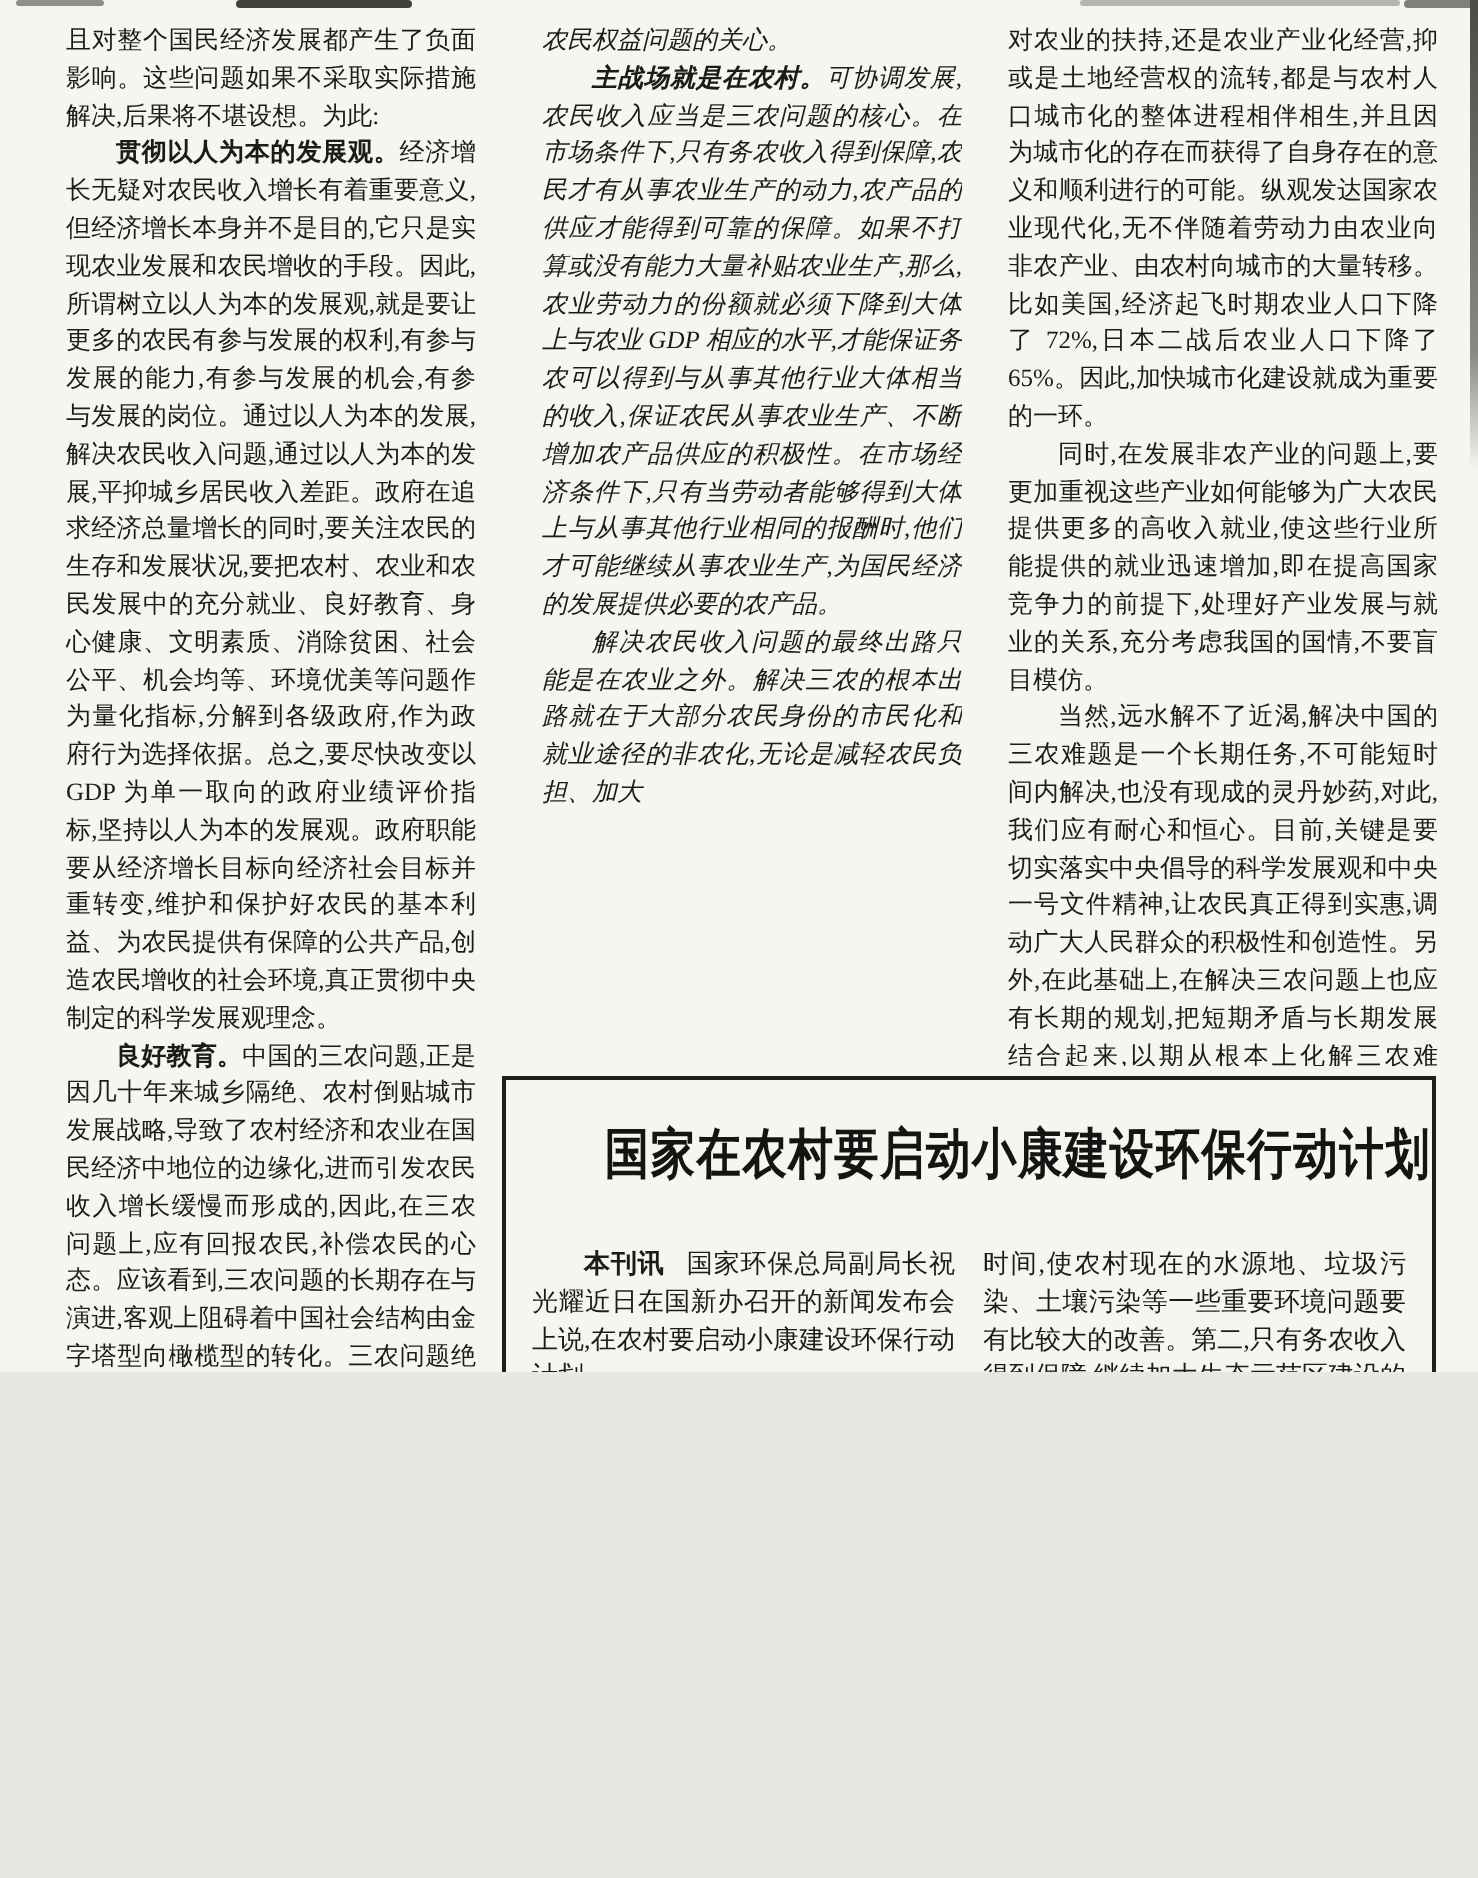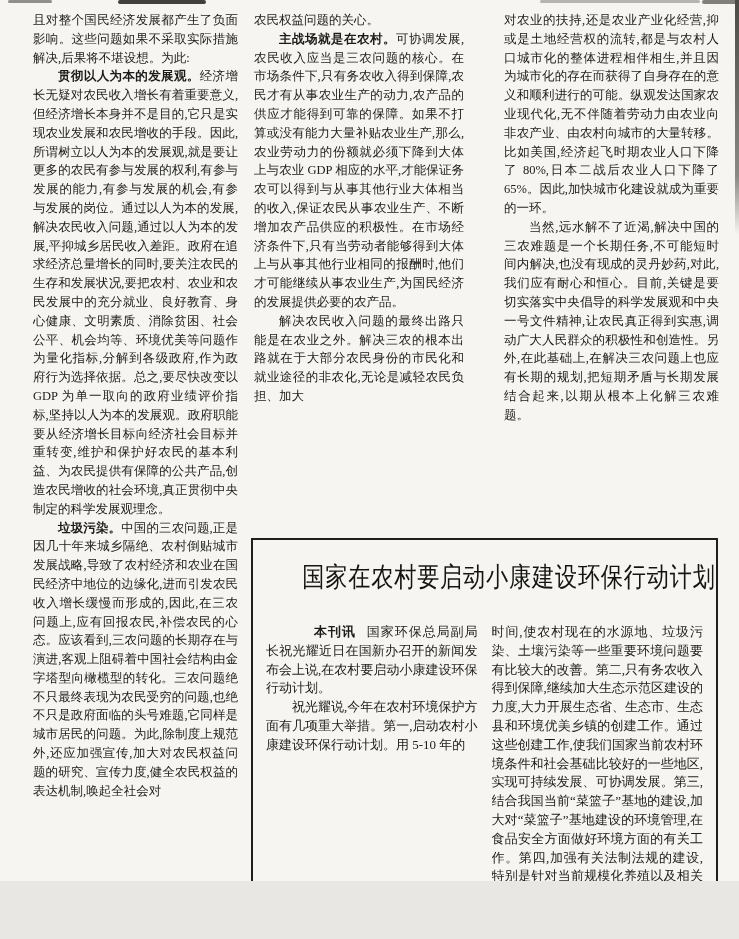--- a/index.html
+++ b/index.html
@@ -1,51 +1,51 @@
 <!DOCTYPE html>
 <html lang="zh"><head>
 <meta charset="utf-8">
 <style>
   html,body{margin:0;padding:0;background:#e8e7e3;}
   .page{
     position:relative;
-    width:739px;height:881px;
+    width:739px;height:686px;
     margin:0 auto;
     background:#f6f5f1;
     overflow:hidden;
     font-family:"Liberation Serif","DejaVu Serif",serif;
     color:#1b1b19;
   }
   
   .col{
     position:absolute;top:11px;
     font-size:12.5px;line-height:18.8px;
     text-align:justify;overflow:hidden;
   }
   .col1{left:33px;width:205px;height:920px;}
-  .col2{left:254px;width:210px;height:522px;}
+  .col2{left:271px;width:210px;height:522px;font-style:italic;}
   .col3{left:504px;width:215px;height:522px;}
   p.para{margin:0;padding:0;text-indent:0;}
   p.ind{text-indent:2em;}
   .lead{font-weight:bold;}
-  .lead.gap{margin-right:11px;margin-left:22px;}
+  .lead.gap{margin-right:11px;}
   
   .box{
     position:absolute;left:251px;top:538px;
     width:467px;height:389px;
     border:2px solid #1f1f1d;
     box-sizing:border-box;
     background:#f6f5f1;
   }
   .box-title{
     margin:20px 4px 0;
     text-align:right;
     line-height:30px;
     white-space:nowrap;
-    font-weight:normal;
+    font-weight:bold;
   }
   .box-title .t{
     display:inline-block;
     font-size:27px;
     letter-spacing:1px;
     transform:scaleX(0.82);
     transform-origin:50% 50%;
     color:#141412;
   }
   .box-body{
@@ -76,31 +76,32 @@
 
   <div class="t-edge sp1"></div>
   <div class="t-edge sp2"></div>
   <div class="t-edge sp3"></div>
   <div class="t-edge sp4"></div>
   <div class="r-edge"></div>
 
   <div class="col col1">
     <p class="para"><span>且对整个国民经济发展都产生了负面影响。这些问题如果不采取实际措施解决,后果将不堪设想。为此:</span></p>
     <p class="para ind"><b class="lead">贯彻以人为本的发展观。</b><span>经济增长无疑对农民收入增长有着重要意义,但经济增长本身并不是目的,它只是实现农业发展和农民增收的手段。因此,所谓树立以人为本的发展观,就是要让更多的农民有参与发展的权利,有参与发展的能力,有参与发展的机会,有参与发展的岗位。通过以人为本的发展,解决农民收入问题,通过以人为本的发展,平抑城乡居民收入差距。政府在追求经济总量增长的同时,要关注农民的生存和发展状况,要把农村、农业和农民发展中的充分就业、良好教育、身心健康、文明素质、消除贫困、社会公平、机会均等、环境优美等问题作为量化指标,分解到各级政府,作为政府行为选择依据。总之,要尽快改变以 GDP 为单一取向的政府业绩评价指标,坚持以人为本的发展观。政府职能要从经济增长目标向经济社会目标并重转变,维护和保护好农民的基本利益、为农民提供有保障的公共产品,创造农民增收的社会环境,真正贯彻中央制定的科学发展观理念。</span></p>
-    <p class="para ind"><b class="lead">垃圾污染。</b><span>中国的三农问题,正是因几十年来城乡隔绝、农村倒贴城市发展战略,导致了农村经济和农业在国民经济中地位的边缘化,进而引发农民收入增长缓慢而形成的,因此,在三农问题上,应有回报农民,补偿农民的心态。应该看到,三农问题的长期存在与演进,客观上阻碍着中国社会结构由金字塔型向橄榄型的转化。三农问题绝不只最终表现为农民受穷的问题,也绝不只是政府面临的头号难题,它同样是城市居民的问题。为此,除制度上规范外,还应加强宣传,加大对农民权益问题的研究、宣传力度,健全农民权益的表达机制,唤起全社会对</span></p>
+    <p class="para ind"><b class="lead">良好教育。</b><span>中国的三农问题,正是因几十年来城乡隔绝、农村倒贴城市发展战略,导致了农村经济和农业在国民经济中地位的边缘化,进而引发农民收入增长缓慢而形成的,因此,在三农问题上,应有回报农民,补偿农民的心态。应该看到,三农问题的长期存在与演进,客观上阻碍着中国社会结构由金字塔型向橄榄型的转化。三农问题绝不只最终表现为农民受穷的问题,也绝不只是政府面临的头号难题,它同样是城市居民的问题。为此,除制度上规范外,还应加强宣传,加大对农民权益问题的研究、宣传力度,健全农民权益的表达机制,唤起全社会对</span></p>
   </div>
 
   <div class="col col2">
     <p class="para"><span>农民权益问题的关心。</span></p>
     <p class="para ind"><b class="lead">主战场就是在农村。</b><span>可协调发展,农民收入应当是三农问题的核心。在市场条件下,只有务农收入得到保障,农民才有从事农业生产的动力,农产品的供应才能得到可靠的保障。如果不打算或没有能力大量补贴农业生产,那么,农业劳动力的份额就必须下降到大体上与农业 GDP 相应的水平,才能保证务农可以得到与从事其他行业大体相当的收入,保证农民从事农业生产、不断增加农产品供应的积极性。在市场经济条件下,只有当劳动者能够得到大体上与从事其他行业相同的报酬时,他们才可能继续从事农业生产,为国民经济的发展提供必要的农产品。</span></p>
     <p class="para ind"><span>解决农民收入问题的最终出路只能是在农业之外。解决三农的根本出路就在于大部分农民身份的市民化和就业途径的非农化,无论是减轻农民负担、加大</span></p>
   </div>
 
   <div class="col col3">
-    <p class="para"><span>对农业的扶持,还是农业产业化经营,抑或是土地经营权的流转,都是与农村人口城市化的整体进程相伴相生,并且因为城市化的存在而获得了自身存在的意义和顺利进行的可能。纵观发达国家农业现代化,无不伴随着劳动力由农业向非农产业、由农村向城市的大量转移。比如美国,经济起飞时期农业人口下降了 80%,日本二战后农业人口下降了 65%。因此,加快城市化建设就成为重要的一环。</span></p>
+    <p class="para"><span>对农业的扶持,还是农业产业化经营,抑或是土地经营权的流转,都是与农村人口城市化的整体进程相伴相生,并且因为城市化的存在而获得了自身存在的意义和顺利进行的可能。纵观发达国家农业现代化,无不伴随着劳动力由农业向非农产业、由农村向城市的大量转移。比如美国,经济起飞时期农业人口下降了 72%,日本二战后农业人口下降了 65%。因此,加快城市化建设就成为重要的一环。</span></p>
+    <p class="para ind"><span>同时,在发展非农产业的问题上,要更加重视这些产业如何能够为广大农民提供更多的高收入就业,使这些行业所能提供的就业迅速增加,即在提高国家竞争力的前提下,处理好产业发展与就业的关系,充分考虑我国的国情,不要盲目模仿。</span></p>
     <p class="para ind"><span>当然,远水解不了近渴,解决中国的三农难题是一个长期任务,不可能短时间内解决,也没有现成的灵丹妙药,对此,我们应有耐心和恒心。目前,关键是要切实落实中央倡导的科学发展观和中央一号文件精神,让农民真正得到实惠,调动广大人民群众的积极性和创造性。另外,在此基础上,在解决三农问题上也应有长期的规划,把短期矛盾与长期发展结合起来,以期从根本上化解三农难题。</span></p>
   </div>
 
   <div class="box">
     <h1 class="box-title"><span class="t">国家在农村要启动小康建设环保行动计划</span></h1>
     <div class="box-body">
       <div class="box-col">
         <p class="para ind"><b class="lead gap">本刊讯</b><span>国家环保总局副局长祝光耀近日在国新办召开的新闻发布会上说,在农村要启动小康建设环保行动计划。</span></p>
         <p class="para ind"><span>祝光耀说,今年在农村环境保护方面有几项重大举措。第一,启动农村小康建设环保行动计划。用 5-10 年的</span></p>
       </div>

